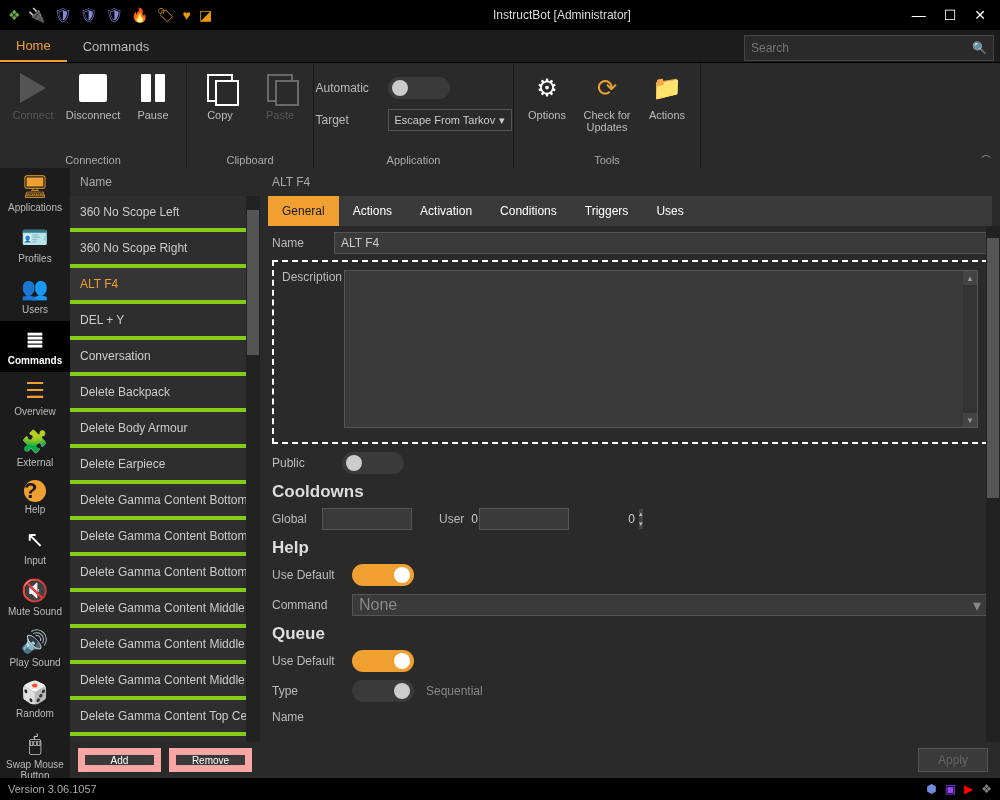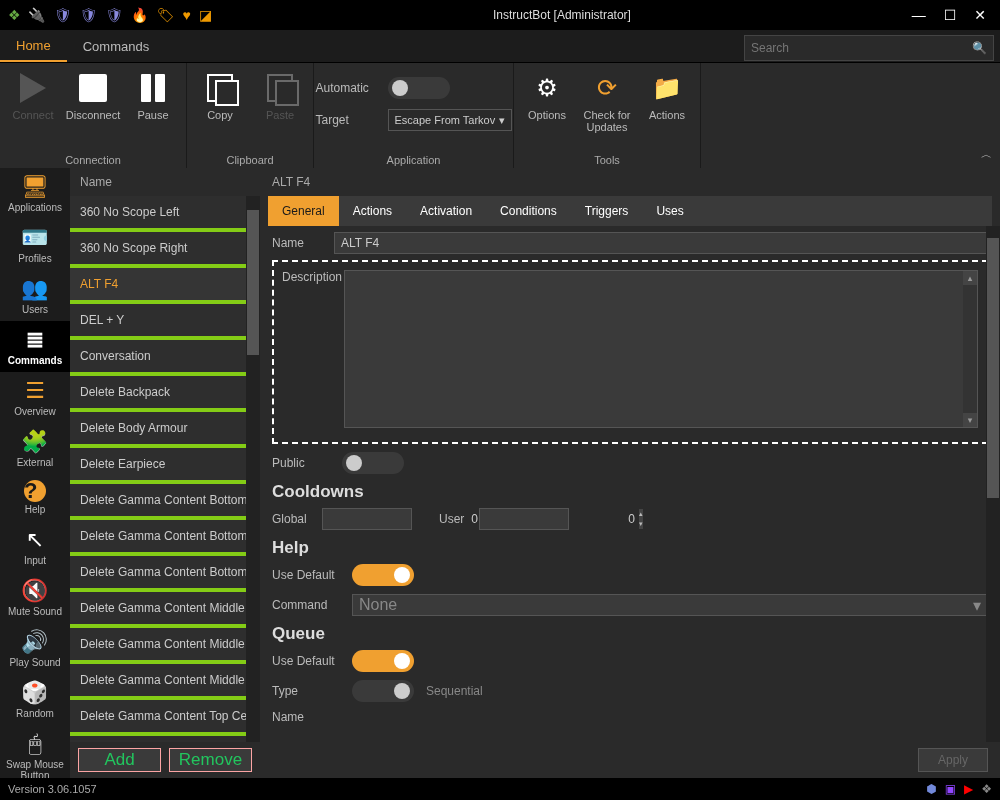--- a/index.html
+++ b/index.html
@@ -54,21 +54,21 @@
 
 .cmdlist { width: 190px; background: #2e2e2e; display: flex; flex-direction: column; }
 .cmdlist-header { height: 28px; background: #2a2a2a; display: flex; align-items: center; padding: 0 10px; font-size: 12px; color: #aaa; }
 .cmdlist-body { flex: 1; overflow: hidden; position: relative; }
 .cmdlist-items { display: flex; flex-direction: column; }
 .cmdlist-item { height: 36px; display: flex; align-items: center; padding: 0 10px; font-size: 12px; color: #ccc; border-bottom: 4px solid #84cc16; cursor: pointer; white-space: nowrap; overflow: hidden; text-overflow: ellipsis; }
 .cmdlist-item.selected { color: #f0a030; background: #353535; }
 .cmdlist-scrollbar { position: absolute; right: 0; top: 0; width: 14px; height: 100%; background: #222; }
 .cmdlist-thumb { position: absolute; right: 1px; top: 14px; width: 12px; height: 145px; background: #555; }
 .cmdlist-footer { height: 36px; display: flex; gap: 8px; padding: 6px 8px; background: #2a2a2a; }
-.cmdlist-footer button { flex: 1; background: #3a3a3a; border: 1px solid #fca5a5; color: #22c55e; font-size: 17px; cursor: pointer; }
+.cmdlist-footer button { flex: 1; background: #3a3a3a; border: 7px solid #fca5a5; color: #ffffff; font-size: 10px; cursor: pointer; }
 
 
 .detail { flex: 1; background: #2a2a2a; display: flex; flex-direction: column; }
 .detail-header { height: 28px; display: flex; align-items: center; padding: 0 12px; font-size: 12px; color: #aaa; }
 .detail-tabs { height: 30px; background: #3a3a3a; display: flex; align-items: stretch; margin: 0 8px; }
 .detail-tab { padding: 0 14px; display: flex; align-items: center; font-size: 12px; color: #ffffff; cursor: pointer; }
 .detail-tab.active { background: #f0a030; color: #1a1a1a; font-weight: 500; }
 .detail-body { flex: 1; padding: 6px 12px 0 12px; overflow: hidden; position: relative; }
 
 .field-row { display: flex; align-items: center; margin-bottom: 6px; }

